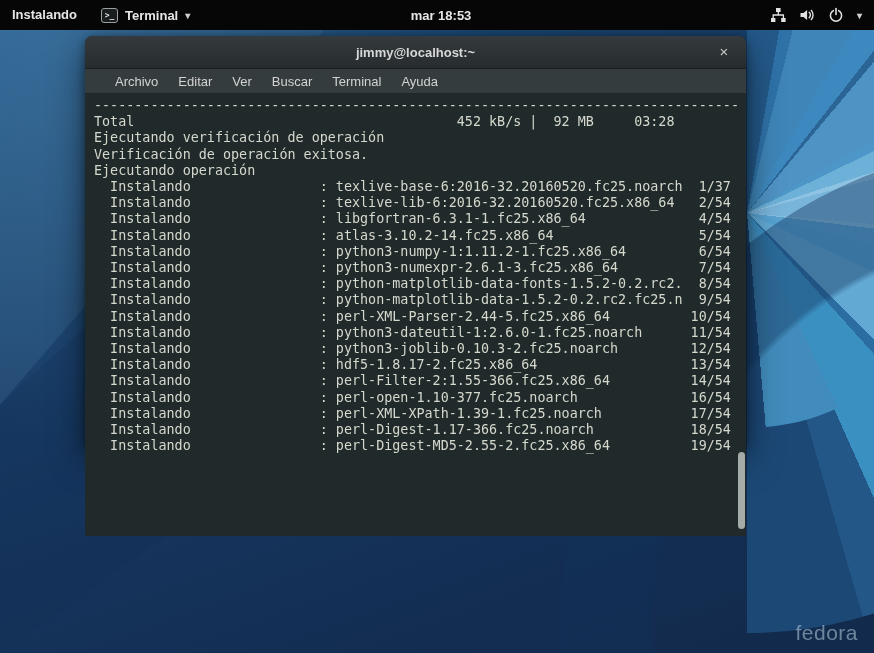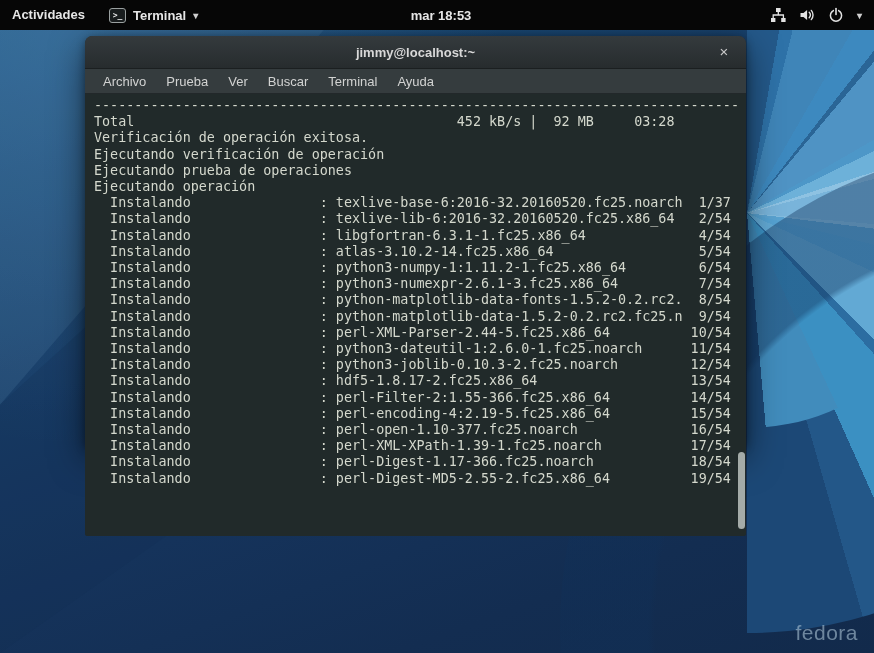--- a/index.html
+++ b/index.html
@@ -53,21 +53,21 @@
   .window { position:absolute; left:85px; top:36px; width:661px; height:410px; z-index:4;
     border-radius:8px 8px 2px 2px; box-shadow:0 12px 34px rgba(0,0,0,.55), 0 2px 8px rgba(0,0,0,.4);
     background:#212a2a; }
   .titlebar { height:33px; border-radius:7px 7px 0 0; position:relative;
     background: linear-gradient(#343a3d,#272c2e); border-bottom:1px solid #1b1f20;
     display:flex; align-items:center; justify-content:center; }
   .title { color:#d8d8d8; font-size:13px; font-weight:bold; }
   .closebtn { position:absolute; right:12px; top:6px; width:20px; height:20px; border:none; background:transparent;
     color:#c9c9c9; font-size:15px; line-height:20px; text-align:center; cursor:default; padding:0; }
   .menubar { height:25px; background:#353c3e; border-bottom:1px solid #22282a;
-    display:flex; align-items:center; padding-left:8px; }
+    display:flex; align-items:center; padding-left:20px; }
   .menu-item { color:#d2d3d2; font-size:13px; padding:3px 10px; }
   .content { position:relative; height:442px; background:#212a2a; overflow:hidden;
     padding:4px 0 0 9px; border-radius:0 0 2px 2px; }
   .tline { font-family:"DejaVu Sans Mono", monospace; font-size:13.4px; line-height:16.2px;
     color:#d4d8cd; white-space:pre; }
   .scroll-thumb { position:absolute; right:1px; top:358px; width:7px; height:77px;
     background:#b0b6b3; border-radius:4px; opacity:.92; }
 </style>
 </head>
 <body>
@@ -77,21 +77,21 @@
   <div class="wall-layer facetA"></div>
   <div class="wall-layer facetB"></div>
   <div class="wall-layer fan"></div>
   <div class="wall-layer fan2"></div>
   <div class="wall-layer fan3"></div>
   <div class="wall-layer sweep"></div>
   <div class="watermark">fedora</div>
 </div>
 
 <div class="topbar">
-  <div class="activities">Actividades</div>
+  <div class="activities">Instalando</div>
   <div class="appmenu">
     <span class="term-ico">&gt;_</span>
     <span>Terminal</span>
     <span class="caret">▾</span>
   </div>
   <div class="clock">mar 18:53</div>
   <div class="status">
     <span>
       <svg width="16" height="16" viewBox="0 0 16 16">
         <rect x="6" y="1" width="4.6" height="4" fill="#e2e2e2"></rect>
@@ -118,49 +118,47 @@
 </div>
 
 <div class="window">
   <div class="titlebar">
     <span class="title">jimmy@localhost:~</span>
     <button class="closebtn">×</button>
   </div>
   <div class="menubar">
 
   <span class="menu-item">Archivo</span>
-      <span class="menu-item">Prueba</span>
+      <span class="menu-item">Editar</span>
       <span class="menu-item">Ver</span>
       <span class="menu-item">Buscar</span>
       <span class="menu-item">Terminal</span>
       <span class="menu-item">Ayuda</span>
     </div>
   <div class="content">
     <div>
 
     <div class="tline">--------------------------------------------------------------------------------</div>
         <div class="tline">Total                                        452 kB/s |  92 MB     03:28</div>
+        <div class="tline">Ejecutando verificación de operación</div>
         <div class="tline">Verificación de operación exitosa.</div>
-        <div class="tline">Ejecutando verificación de operación</div>
-        <div class="tline">Ejecutando prueba de operaciones</div>
         <div class="tline">Ejecutando operación</div>
         <div class="tline">  Instalando                : texlive-base-6:2016-32.20160520.fc25.noarch  1/37</div>
         <div class="tline">  Instalando                : texlive-lib-6:2016-32.20160520.fc25.x86_64   2/54</div>
         <div class="tline">  Instalando                : libgfortran-6.3.1-1.fc25.x86_64              4/54</div>
         <div class="tline">  Instalando                : atlas-3.10.2-14.fc25.x86_64                  5/54</div>
         <div class="tline">  Instalando                : python3-numpy-1:1.11.2-1.fc25.x86_64         6/54</div>
         <div class="tline">  Instalando                : python3-numexpr-2.6.1-3.fc25.x86_64          7/54</div>
         <div class="tline">  Instalando                : python-matplotlib-data-fonts-1.5.2-0.2.rc2.  8/54</div>
         <div class="tline">  Instalando                : python-matplotlib-data-1.5.2-0.2.rc2.fc25.n  9/54</div>
         <div class="tline">  Instalando                : perl-XML-Parser-2.44-5.fc25.x86_64          10/54</div>
         <div class="tline">  Instalando                : python3-dateutil-1:2.6.0-1.fc25.noarch      11/54</div>
         <div class="tline">  Instalando                : python3-joblib-0.10.3-2.fc25.noarch         12/54</div>
         <div class="tline">  Instalando                : hdf5-1.8.17-2.fc25.x86_64                   13/54</div>
         <div class="tline">  Instalando                : perl-Filter-2:1.55-366.fc25.x86_64          14/54</div>
-        <div class="tline">  Instalando                : perl-encoding-4:2.19-5.fc25.x86_64          15/54</div>
         <div class="tline">  Instalando                : perl-open-1.10-377.fc25.noarch              16/54</div>
         <div class="tline">  Instalando                : perl-XML-XPath-1.39-1.fc25.noarch           17/54</div>
         <div class="tline">  Instalando                : perl-Digest-1.17-366.fc25.noarch            18/54</div>
         <div class="tline">  Instalando                : perl-Digest-MD5-2.55-2.fc25.x86_64          19/54</div>
       </div>
     <div class="scroll-thumb"></div>
   </div>
 </div>
 
 </body></html>

